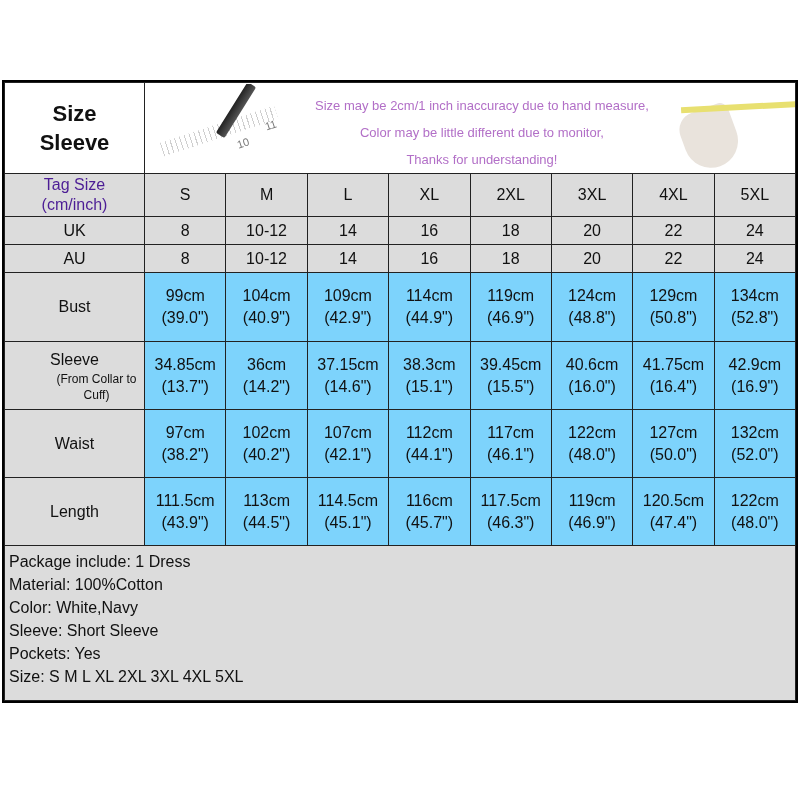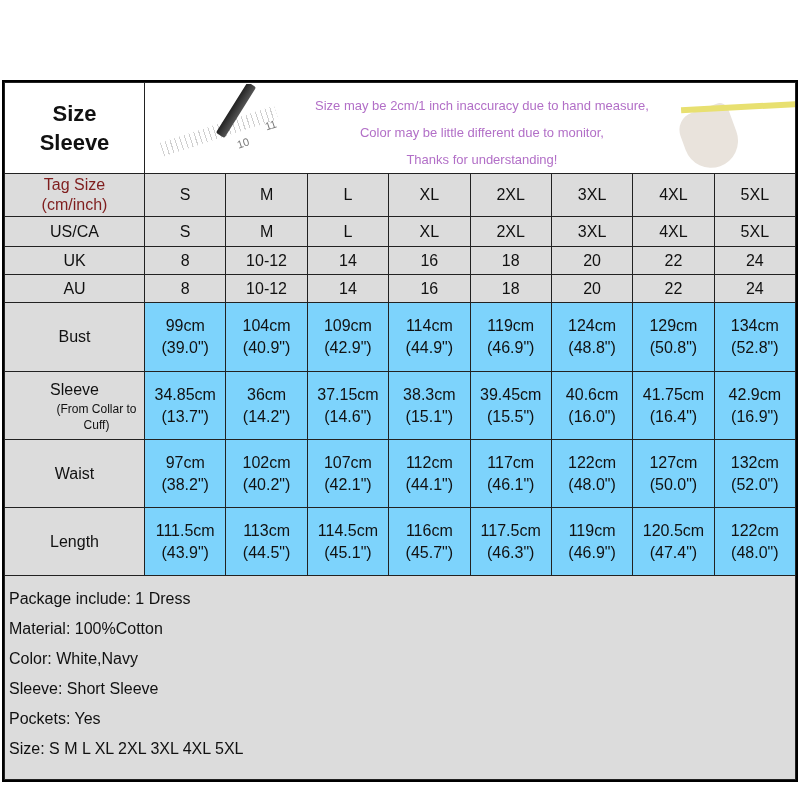--- a/index.html
+++ b/index.html
@@ -14,24 +14,24 @@
   .title { font-weight:bold; font-size:22px; line-height:29px; background:#fff; }
   .banner { position:relative; background:#fff; height:89px; overflow:hidden; }
   .notes { position:absolute; left:170px; top:8px; color:#b26fc7; font-size:13px; line-height:27px; text-align:center; }
   .ruler { position:absolute; left:14px; top:40px; width:120px; height:14px; transform:rotate(-18deg);
            background:repeating-linear-gradient(90deg,#bbb 0 1px,transparent 1px 5px); opacity:.7; }
   .ruler-num { position:absolute; font-size:11px; color:#777; transform:rotate(-18deg); }
   .pencil { position:absolute; left:86px; top:-4px; width:10px; height:60px; background:linear-gradient(90deg,#222,#555);
             transform:rotate(32deg); border-radius:2px; }
   .tape { position:absolute; right:-6px; top:20px; width:120px; height:6px; background:#e8e070; transform:rotate(-3deg); }
   .hand { position:absolute; right:58px; top:24px; width:54px; height:60px; background:#e9e3dc; border-radius:20px 10px 30px 30px; transform:rotate(-20deg); }
-  .tag-label { color:#7f1d1d; font-size:16px; line-height:20px; }
+  .tag-label { color:#4c1d95; font-size:16px; line-height:20px; }
   .rowlabel-sub { font-size:12px; line-height:16px;padding-left:44px; }
   .info { background:#dcdcdc; text-align:left; padding:4px 4px; font-size:16px; line-height:23px; }
-  .info div { white-space:nowrap;margin-top:7px; }
+  .info div { white-space:nowrap; }
 </style>
 </head>
 <body>
 
 <div class="chart">
   <table>
     <colgroup>
       <col class="c0">
         <col>
         <col>
@@ -73,31 +73,20 @@
       <td>S</td>
       <td>M</td>
       <td>L</td>
       <td>XL</td>
       <td>2XL</td>
       <td>3XL</td>
       <td>4XL</td>
       <td>5XL</td>
     </tr>
 
-    <tr class="gray" style="height:30px">
-      <td>US/CA</td>
-      <td>S</td>
-      <td>M</td>
-      <td>L</td>
-      <td>XL</td>
-      <td>2XL</td>
-      <td>3XL</td>
-      <td>4XL</td>
-      <td>5XL</td>
-    </tr>
     <tr class="gray" style="height:28px">
       <td>UK</td>
       <td>8</td>
       <td>10-12</td>
       <td>14</td>
       <td>16</td>
       <td>18</td>
       <td>20</td>
       <td>22</td>
       <td>24</td>

